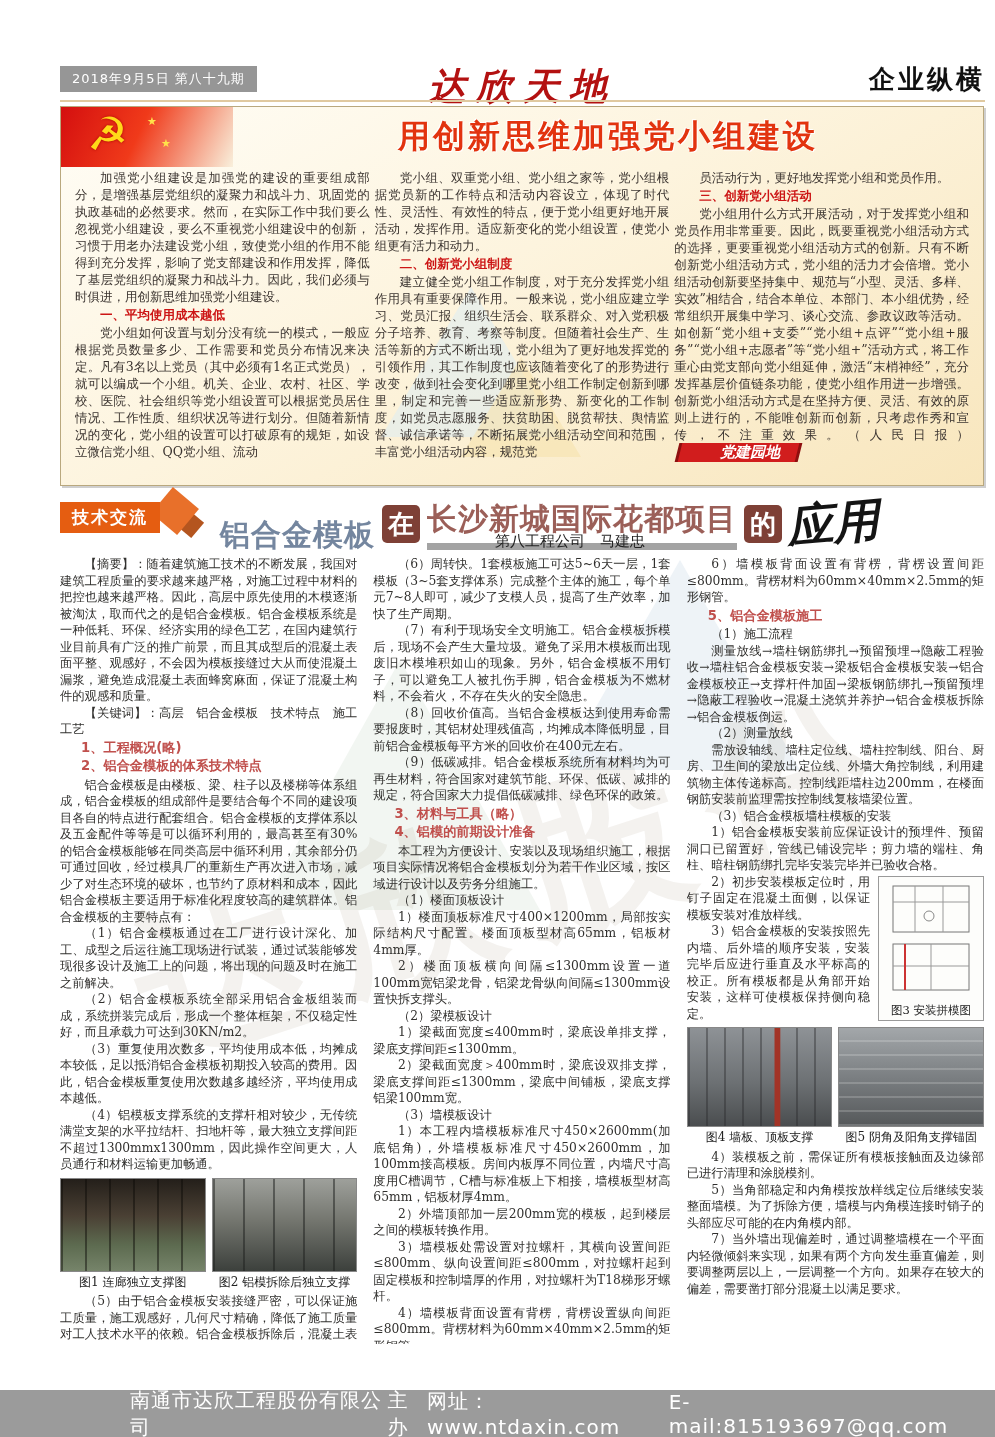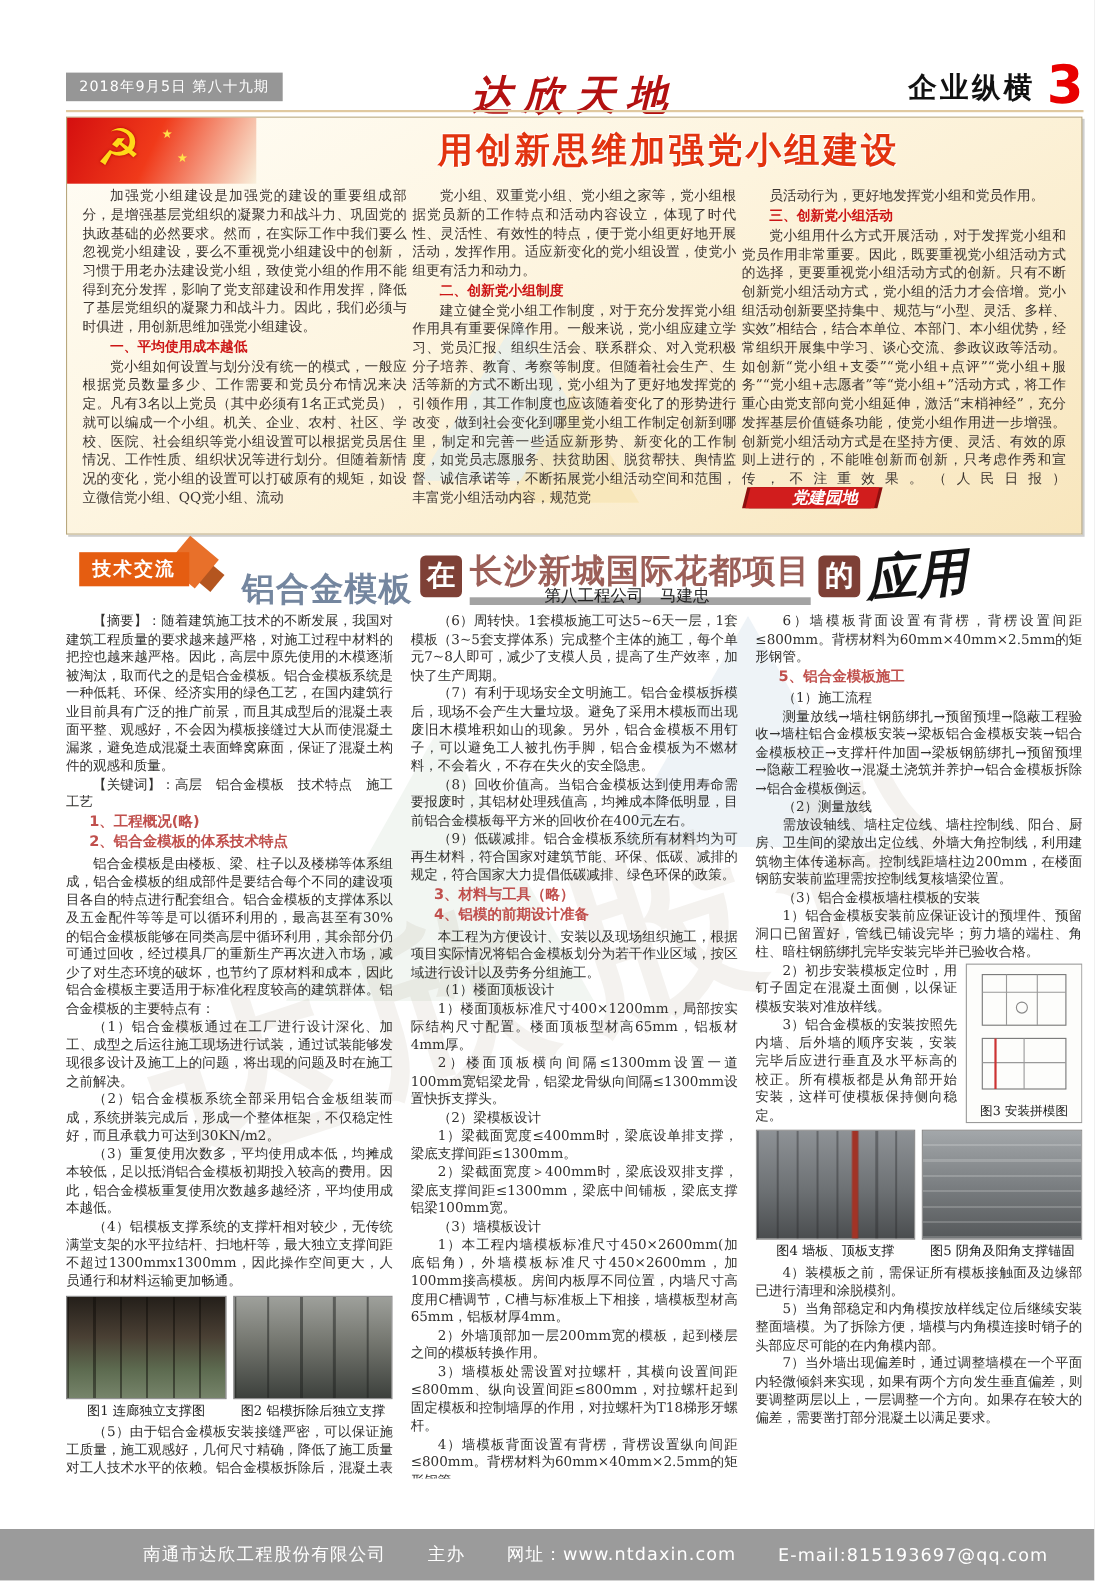--- a/index.html
+++ b/index.html
@@ -14,21 +14,21 @@
   .date-box {
     position:absolute; left:0; top:16px; background:#969696; color:#fff;
     font-family:"DejaVu Sans","Liberation Sans",sans-serif;
     font-size:13px; padding:4px 12px; letter-spacing:1px;
   }
   .masthead {
     position:absolute; left:50%; top:12px; transform:translateX(-50%);
     font-size:37px; font-weight:bold; font-style:italic; color:#b31111;
     letter-spacing:10px; white-space:nowrap;
   }
-  .hdr-right { position:absolute; right:0; top:4px; display:flex; align-items:flex-start; gap:10px; }
+  .hdr-right { position:absolute; right:0; top:4px; display:flex; align-items:flex-start; gap:10px;flex-direction:column; }
   .section-name { font-size:26px; font-weight:bold; color:#111; letter-spacing:3px; margin-top:8px; }
   .page-num { font-size:48px; font-weight:bold; color:#e80000; font-family:"DejaVu Sans","Liberation Sans",sans-serif; line-height:1; }
   .hdr-rule { position:absolute; top:100px; left:60px; width:925px; border-top:2px solid #e0c9a0; }
 
   
   .a1 {
     position:absolute; left:60px; top:106px; width:924px; height:380px;
     border:1px solid #b9a87e; box-shadow:2px 2px 0 #cfcfcf;
     background:linear-gradient(150deg,#fffdf6 0%,#fdf4de 45%,#f8e6bd 100%);
   }
@@ -64,21 +64,21 @@
   .wm-a1 { position:absolute; left:320px; top:180px; width:0; height:0; z-index:1; opacity:.55;
     border-left:90px solid transparent; border-right:90px solid transparent; border-bottom:150px solid #dcecf4; }
   .wm-a1b { position:absolute; left:400px; top:250px; width:0; height:0; z-index:1; opacity:.6;
     border-left:60px solid transparent; border-right:60px solid transparent; border-bottom:100px solid #f6e3ae; }
 
   
   .a2h { position:absolute; left:60px; top:492px; width:924px; height:58px; }
   .tech-label {
     position:absolute; left:0; top:10px; background:#e55d11; color:#fff;
     font-family:"DejaVu Sans","Liberation Sans",sans-serif;
-    font-size:17px; font-weight:bold; padding:4px 12px; letter-spacing:2px; z-index:2;margin-left:12px;
+    font-size:17px; font-weight:bold; padding:4px 12px; letter-spacing:2px; z-index:2;
   }
   .tech-deco1 { position:absolute; left:98px; top:2px; width:34px; height:34px; background:#e8702a; transform:rotate(40deg); z-index:1; }
   .tech-deco2 { position:absolute; left:120px; top:22px; width:20px; height:20px; background:#b4551f; transform:rotate(40deg); z-index:0; }
   .a2-title { position:absolute; left:160px; top:0; display:flex; align-items:center; gap:7px; white-space:nowrap; }
   .t-alu { font-size:30px; font-weight:bold; color:#74869f; font-family:Liberation Mono, monospace; letter-spacing:1px;margin-top:23px; }
   .t-box {
     width:38px; height:38px; background:#7e4036; color:#fff; border-radius:5px;
     text-align:center; line-height:38px; font-size:26px; font-weight:bold;
     font-family:"DejaVu Sans","Liberation Sans",sans-serif;
   }
@@ -129,21 +129,21 @@
     border-left:120px solid transparent; border-right:120px solid transparent; border-bottom:210px solid #dde8f0; }
   .wm-text {
     position:absolute; left:120px; top:760px; z-index:1; font-size:170px; font-weight:bold;
     color:rgba(150,125,95,.10); transform:rotate(-18deg); letter-spacing:30px; white-space:nowrap;
   }
   
   .footer {
     position:absolute; left:0; bottom:0; width:995px; height:47px; background:#9b9b9b;
     color:#fff; display:flex; align-items:center; justify-content:space-between;
     padding:0 42px 0 130px; font-family:"DejaVu Sans","Liberation Sans",sans-serif;
-    font-size:16px; letter-spacing:1px;
+    font-size:20px; letter-spacing:1px;
   }
 </style>
 </head>
 <body>
 
 <div class="page">
 
   <div class="wm-tri1"></div>
   <div class="wm-tri2"></div>
   <div class="wm-text">达欣股份</div>

